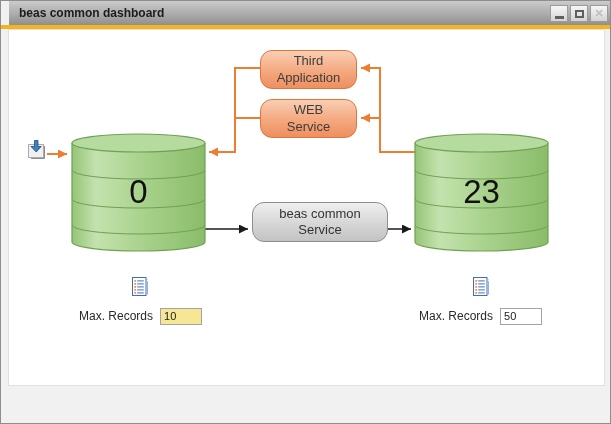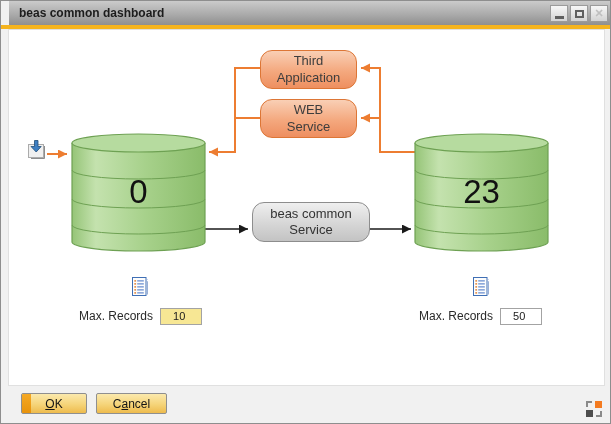--- a/index.html
+++ b/index.html
@@ -44,21 +44,21 @@
   .table-label {
     position:absolute; width:200px; text-align:center;
     font-size:11px; font-style:italic; color:#1b1b2f;
   }
   .doc-icon { position:absolute; }
   .import-icon { position:absolute; }
   .maxrec-row { position:absolute; display:flex; align-items:center; gap:7px; height:18px; }
   .maxrec-label { font-size:12px; color:#2a2a2a; }
   .maxrec-input {
     width:42px; height:17px; border:1px solid #a3a3a3; font-size:11px; color:#1a1a1a;
-    padding:0 12px; font-family:"Liberation Sans", sans-serif; background:#fff;
+    padding:0 3px; font-family:"Liberation Sans", sans-serif; background:#fff;
   }
   .maxrec-input.highlight { background:#f7e794; }
   
   .footer { position:absolute; left:0; top:385px; width:611px; height:39px; background:#f1f1f1; }
   .btn {
     position:absolute; top:7px; height:21px; border:1px solid #8f8f8f; border-radius:2px;
     background:linear-gradient(180deg,#fbe9ad 0%,#f5d479 55%,#eebb4d 100%);
     font-size:12px; color:#151515; display:flex; align-items:center; justify-content:center;
     font-family:"Liberation Sans", sans-serif; cursor:default; overflow:hidden;
   }
@@ -153,21 +153,21 @@
       <path d="M1,66 A66.5,9 0 0 0 134,66" fill="none" stroke="#6ea153"></path>
       <path d="M1,92 A66.5,9 0 0 0 134,92" fill="none" stroke="#6ea153"></path>
       <ellipse cx="67.5" cy="10" rx="66.5" ry="9" fill="#b6db9f" stroke="#6ea153" stroke-width="1.2"></ellipse>
     </svg>
     <div class="db-count" style="left:405px; top:145px;">23</div>
 
     <div class="flow-box box-orange" style="left:251px; top:20px; width:97px; height:39px;">Third
 Application</div>
     <div class="flow-box box-orange" style="left:251px; top:69px; width:97px; height:39px;">WEB
 Service</div>
-    <div class="flow-box box-gray" style="left:243px; top:172px; width:118px; height:40px;">beas common
+    <div class="flow-box box-gray" style="left:243px; top:172px; width:136px; height:40px;">beas common
 Service</div>
 
 
     <svg class="doc-icon" style="left:122px; top:246px;" width="18" height="21" viewBox="0 0 18 21">
       <rect x="1.5" y="1.5" width="13.5" height="18" fill="#fdfdfd" stroke="#3f6fb5"></rect>
       <path d="M15,3.5 h1.5 M15,5.5 h1.5 v13" fill="none" stroke="#9ab0d6"></path>
       <g>
         <rect x="3.3" y="4.2" width="1.8" height="1.4" fill="#e07d2a"></rect>
           <rect x="6.2" y="4.4" width="6.6" height="1" fill="#4472c4"></rect>
         <rect x="3.3" y="7.2" width="1.8" height="1.4" fill="#e07d2a"></rect>
@@ -200,29 +200,14 @@
     <div class="maxrec-row" style="left:70px; top:277px;">
       <span class="maxrec-label">Max. Records</span>
       <input class="maxrec-input highlight" type="text" value="10" style="">
     </div>
     <div class="maxrec-row" style="left:410px; top:277px;">
       <span class="maxrec-label">Max. Records</span>
       <input class="maxrec-input" type="text" value="50" style="">
     </div>
   </div>
 
-  <div class="footer">
-    <div class="btn btn-ok">
-      <span class="focus-strip"></span>
-      <span><span></span><span class="key">O</span><span>K</span></span>
-    </div>
-    <div class="btn btn-cancel">
-      <span><span>C</span><span class="key">a</span><span>ncel</span></span>
-    </div>
-    <svg class="resize-icon" width="20" height="20" viewBox="0 0 20 20">
-      <path d="M3,8 V3 H8" fill="none" stroke="#8a8a8a" stroke-width="2"></path>
-      <rect x="11" y="2" width="7" height="7" fill="#f47b20"></rect>
-      <rect x="2" y="11" width="7" height="7" fill="#4d4d4d"></rect>
-      <path d="M12,17 H17 V12" fill="none" stroke="#8a8a8a" stroke-width="2"></path>
-    </svg>
-  </div>
 
 </div>
 
 </body></html>

